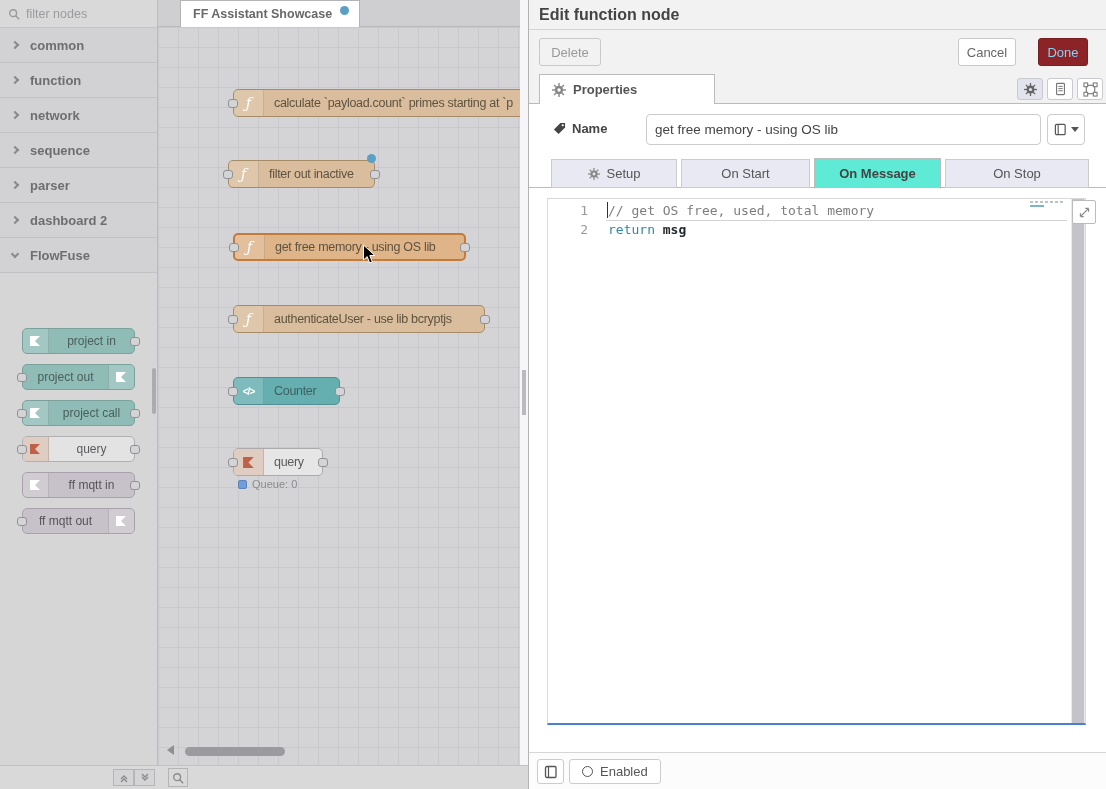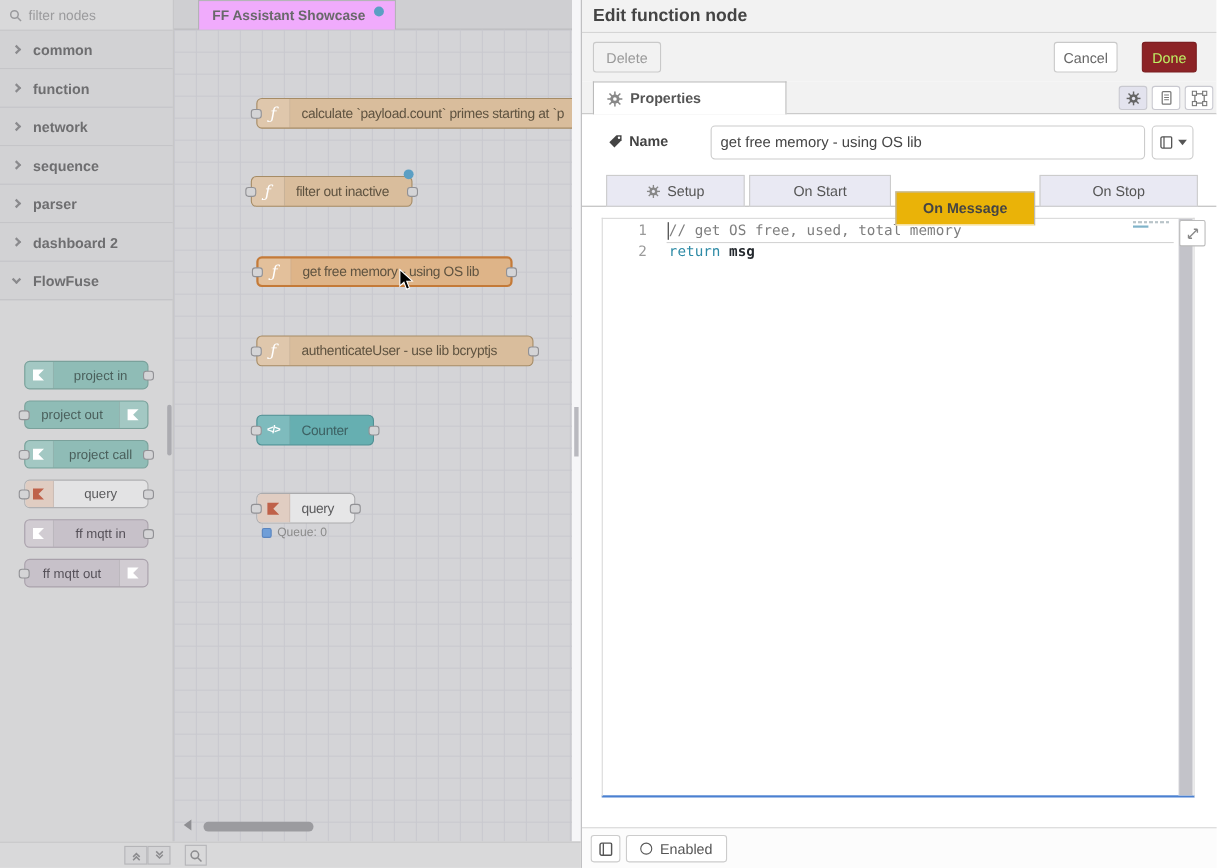--- a/index.html
+++ b/index.html
@@ -24,21 +24,21 @@
   .pn-teal  { background:#8fbcb6; border:1px solid #7aa19b; color:#4a5f5b; }
   .pn-white { background:#e3e3e4; border:1px solid #b0b0b2; color:#5b5b5d; }
   .pn-white .picon.l { background:#e0cdc2; }
   .pn-purple{ background:#c7c1c9; border:1px solid #a9a1ab; color:#57525a; }
   .port { position:absolute; width:10px; height:9px; background:#d4d4d6; border:1px solid #919195; border-radius:3px; top:8px; }
   .port.in { left:-6px; } .port.out { right:-6px; }
 
   
   #canvas { position:absolute; left:158px; top:0; width:362px; height:765px; background:#d4d4d7; overflow:hidden; }
   .tabbar { position:absolute; left:0; top:0; right:0; height:27px; background:#cfcfd2; border-bottom:1px solid #b8b8bb; }
-  .flowtab { position:absolute; left:22px; top:0; width:180px; height:27px; background:#f0abfc; border:1px solid #b4b4b7; border-bottom:none; font-size:12.5px; font-weight:bold; color:#68686a; line-height:26px; padding-left:12px; }
+  .flowtab { position:absolute; left:22px; top:0; width:180px; height:27px; background:#ffffff; border:1px solid #b4b4b7; border-bottom:none; font-size:12.5px; font-weight:bold; color:#68686a; line-height:26px; padding-left:12px; }
   .dot { position:absolute; width:9px; height:9px; border-radius:50%; background:#5b9fc4; }
   .flowtab .dot { right:10px; top:5px; }
   .grid { position:absolute; left:0; top:27px; right:0; bottom:0;
     background-image:linear-gradient(#c8c8ce 1px, transparent 1px), linear-gradient(90deg,#c8c8ce 1px, transparent 1px);
     background-size:20px 20px; }
 
   .cnode { position:absolute; height:28px; border-radius:5px; display:flex; align-items:center; }
   .cnode .nicon { width:30px; height:100%; display:flex; align-items:center; justify-content:center; border-right:1px solid rgba(0,0,0,0.12); background:rgba(255,255,255,0.16); border-radius:4px 0 0 4px; flex:none; }
   .cnode .nlabel { padding:0 10px; font-size:12.5px; letter-spacing:-0.3px; white-space:nowrap; }
   .cnode .port { top:9px; }
@@ -67,35 +67,35 @@
   .chevgroup button, .magbtn { background:#d4d4d6; border:1px solid #b5b5b8; width:21px; height:17px; display:flex; align-items:center; justify-content:center; padding:0; }
   .magbtn { position:absolute; left:168px; top:2px; width:20px; height:19px; background:#d9d9da; }
 
   
   #panel { position:absolute; left:528px; top:0; width:578px; height:789px; background:#fff; border-left:1px solid #b3b3b6; font-size:13px; color:#555; }
   .p-header { height:30px; background:#f2f2f2; border-bottom:1px solid #d5d5d5; line-height:30px; padding-left:10px; font-size:16px; font-weight:bold; color:#444; }
   .p-toolbar { position:relative; height:44px; background:#f2f2f2; }
   .btn { position:absolute; top:8px; height:28px; border:1px solid #c9c9c9; border-radius:3px; background:#f2f2f2; font-size:13px; font-family:"Liberation Sans", sans-serif; }
   .btn-delete { left:10px; width:62px; color:#999; }
   .btn-cancel { right:90px; width:58px; color:#666; background:#fff; }
-  .btn-done { right:18px; width:50px; color:#bef264; background:#8C2326; border-color:#7a1e21; }
+  .btn-done { right:18px; width:50px; color:#7dd3fc; background:#8C2326; border-color:#7a1e21; }
   .p-tabrow { position:relative; height:30px; background:#f2f2f2; border-bottom:1px solid #bbb; }
   .proptab { position:absolute; left:10px; top:0; width:176px; height:30px; background:#fff; border:1px solid #bbb; border-bottom:none; display:flex; align-items:center; gap:7px; padding-left:12px; font-weight:bold; color:#555; z-index:2; }
   .iconbtn { position:absolute; top:4px; width:26px; height:22px; background:#fff; border:1px solid #c9c9d0; border-radius:3px; display:flex; align-items:center; justify-content:center; padding:0; }
   .iconbtn.active { background:#e3e3ee; }
   .p-body { position:relative; height:648px; background:#fff; }
   .namerow { position:absolute; left:0; top:10px; width:100%; height:31px; }
   .namerow .taglbl { position:absolute; left:24px; top:7px; display:flex; align-items:center; gap:6px; font-weight:bold; color:#444; }
   .nameinput { position:absolute; left:117px; top:0; width:395px; height:31px; border:1px solid #ccc; border-radius:4px; padding:0 8px; font-size:13.5px; color:#444; font-family:"Liberation Sans", sans-serif; }
   .bookbtn { position:absolute; left:518px; top:0; width:38px; height:31px; background:#fff; border:1px solid #ccc; border-radius:4px; display:flex; align-items:center; justify-content:center; gap:4px; }
   .caret { width:0; height:0; border-left:4px solid transparent; border-right:4px solid transparent; border-top:5px solid #555; }
 
   .functabs { position:absolute; left:0; top:54px; width:100%; height:30px; border-bottom:1px solid #bbb; }
   .ftab { position:absolute; top:1px; height:29px; background:#e9e9f3; border:1px solid #ccc; display:flex; align-items:center; justify-content:center; gap:7px; font-size:13px; color:#555; }
-  .ftab.active { background:#eab308; border-color:#bbb; border-bottom:1px solid #fff; height:31px; top:16px; font-weight:bold; color:#444; z-index:2; }
+  .ftab.active { background:#5eead4; border-color:#bbb; border-bottom:1px solid #fff; height:31px; top:0; font-weight:bold; color:#444; z-index:2; }
 
   .editor { position:absolute; left:18px; top:94px; width:539px; height:527px; border:1px solid #d9d9d9; border-bottom:2px solid #4a80d1; background:#fff; font-family:"DejaVu Sans Mono", monospace; font-size:13px; }
   .codeline { position:absolute; left:0; height:19px; line-height:19px; width:100%; }
   .lnum { position:absolute; left:0; width:40px; text-align:right; color:#9a9a9a; }
   .lcontent { position:absolute; left:60px; white-space:pre;text-align:center; }
   .comment { color:#7e7e7e; }
   .kw { color:#2e8ba6; }
   .arg { color:#24292e; font-weight:bold; }
   .curline { position:absolute; left:58px; top:21px; width:461px; height:0; border-bottom:1px solid #d4d4d4; }
   .tcaret { position:absolute; left:59px; top:3px; width:1px; height:16px; background:#333; }

